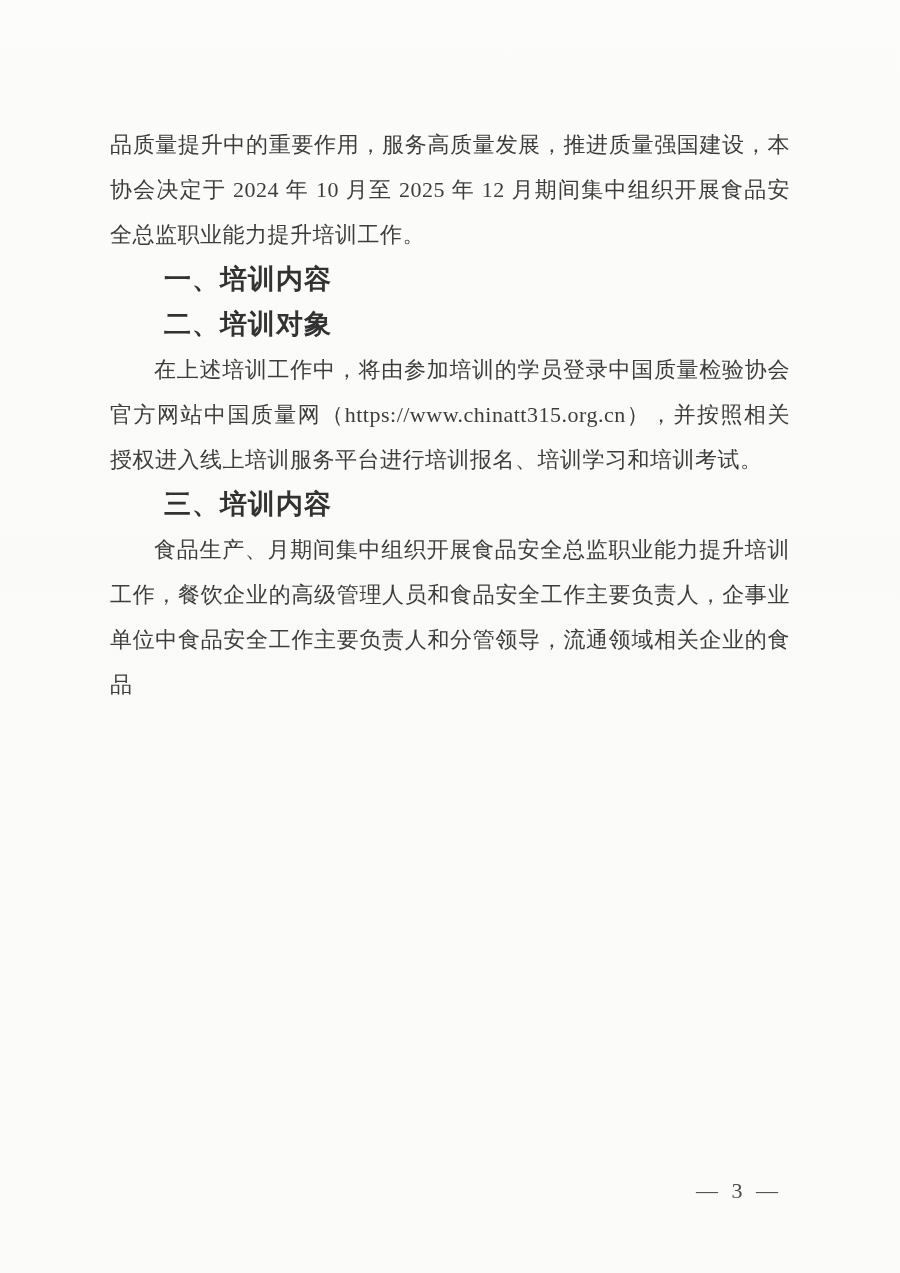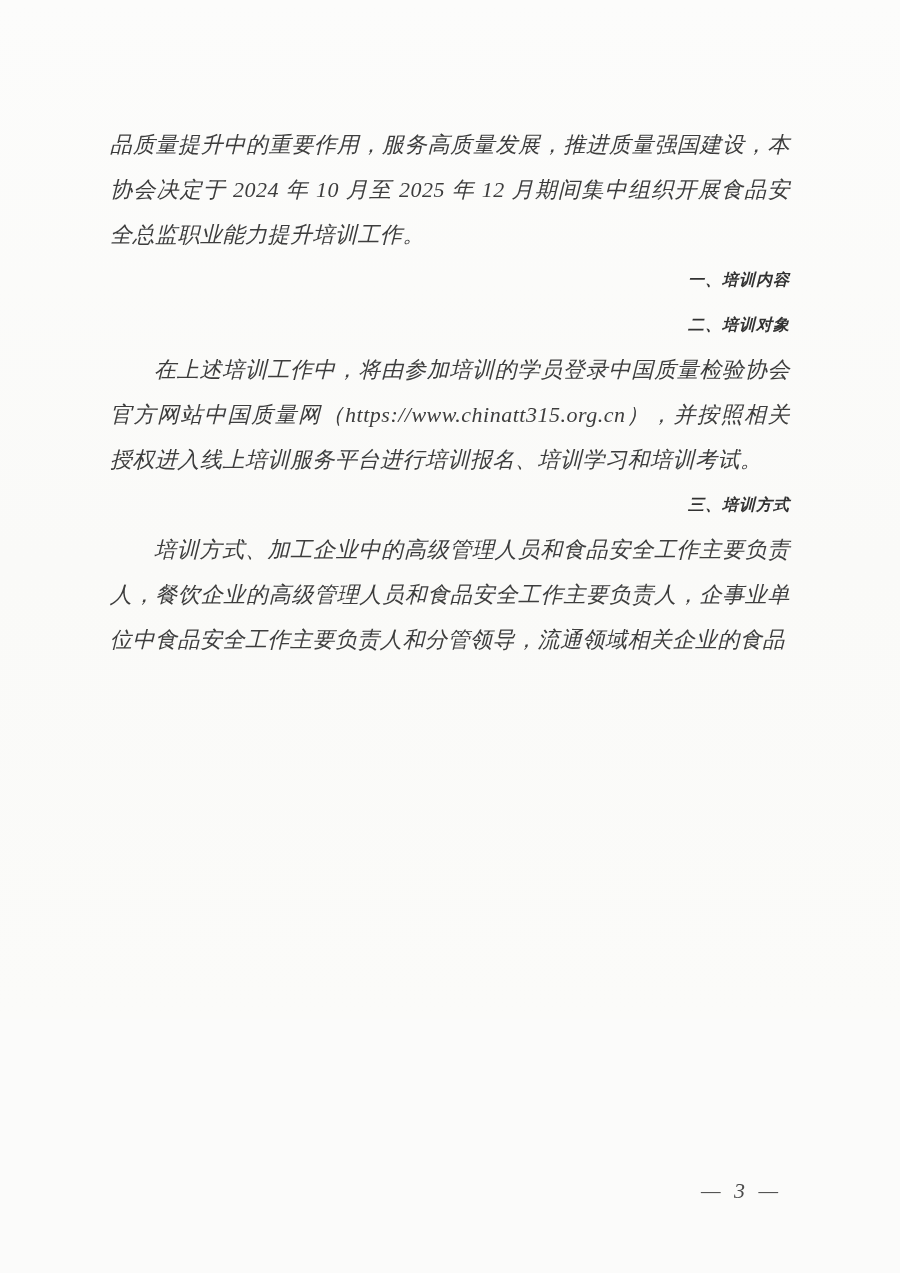--- a/index.html
+++ b/index.html
@@ -11,21 +11,20 @@
     height: 1273px;
     background: #fbfbfa;
     overflow: hidden;
     font-family: "Liberation Serif", "DejaVu Serif", serif;
   }
   .page {
     position: relative;
     width: 900px;
     height: 1019px;
     background: linear-gradient(180deg, #fcfcfb 0%, #fafaf8 55%, #fbfbf9 100%);
-    font-style: italic;
   }
   .content {
     position: absolute;
     top: 122px;
     left: 110px;
     width: 680px;
     color: #3d3d3d;
     font-size: 22px;
     line-height: 45px;
     letter-spacing: 0.5px;
@@ -36,43 +35,42 @@
     text-indent: 2em;
   }
   .para.continued {
     text-indent: 0;
   }
   .heading {
     margin: 0;
     font-family: "Liberation Sans", "DejaVu Sans", sans-serif;
     font-weight: bold;
     color: #323232;
-    font-size: 16px;
+    font-size: 27px;
     line-height: 45px;
     text-indent: 2em;
     letter-spacing: 1px;
-    text-align: right;
   }
   .page-number {
     position: absolute;
     top: 1168px;
     right: 118px;
     color: #4a4a4a;
     font-size: 22px;
     line-height: 45px;
     letter-spacing: 4px;
   }
 </style>
 </head>
 <body>
 
 <div class="page">
   <div class="content">
     <p class="para continued">品质量提升中的重要作用，服务高质量发展，推进质量强国建设，本协会决定于 2024 年 10 月至 2025 年 12 月期间集中组织开展食品安全总监职业能力提升培训工作。</p>
     <h3 class="heading">一、培训内容</h3>
     <h3 class="heading">二、培训对象</h3>
     <p class="para">在上述培训工作中，将由参加培训的学员登录中国质量检验协会官方网站中国质量网（https://www.chinatt315.org.cn），并按照相关授权进入线上培训服务平台进行培训报名、培训学习和培训考试。</p>
-    <h3 class="heading">三、培训方式</h3>
-    <p class="para">培训方式、加工企业中的高级管理人员和食品安全工作主要负责人，餐饮企业的高级管理人员和食品安全工作主要负责人，企事业单位中食品安全工作主要负责人和分管领导，流通领域相关企业的食品</p>
+    <h3 class="heading">三、培训内容</h3>
+    <p class="para">食品生产、月期间集中组织开展食品安全总监职业能力提升培训工作，餐饮企业的高级管理人员和食品安全工作主要负责人，企事业单位中食品安全工作主要负责人和分管领导，流通领域相关企业的食品</p>
   </div>
 
   <div class="page-number">— 3 —</div>
 </div>
 
 </body></html>

